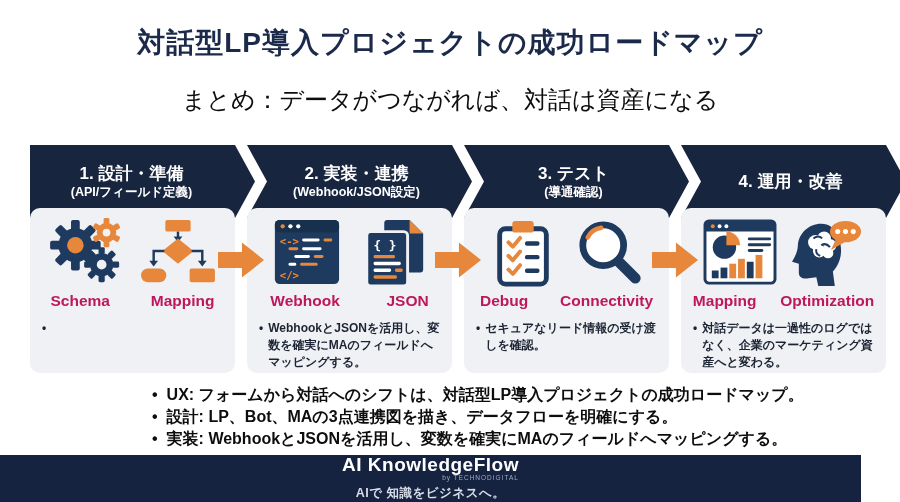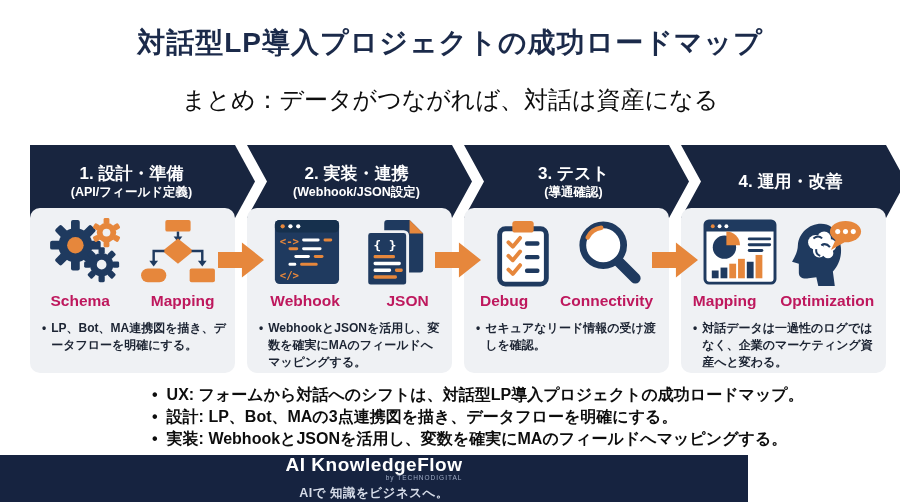--- a/index.html
+++ b/index.html
@@ -38,21 +38,21 @@
   .flow-arrow{position:absolute;top:238px;width:46px;height:44px;background:#e6873c;
               clip-path:polygon(0 32%,52% 32%,52% 10%,100% 50%,52% 90%,52% 68%,0 68%);}
   .a0{left:218px}.a1{left:435px}.a2{left:652px}
 
   
   .summary{position:absolute;top:384px;left:152px;width:660px;}
   .summary-row{display:flex;gap:9px;font-size:16px;font-weight:bold;color:#0d0d0d;line-height:22px;}
   .summary-row .marker{flex:0 0 auto;}
 
   
-  .footer{position:absolute;top:455px;left:0;width:748px;height:47px;background:#162340;
+  .footer{position:absolute;top:455px;left:0;width:861px;height:47px;background:#162340;
           display:flex;flex-direction:column;align-items:center;justify-content:center;}
   .brand-wrap{text-align:right;line-height:1;}
   .brand{font-size:19px;font-weight:bold;color:#ffffff;letter-spacing:.5px;}
   .byline{font-size:6.5px;color:#9fabc4;letter-spacing:1px;margin-top:1px;}
   .tagline{font-size:12.5px;font-weight:bold;color:#d6dce8;margin-top:3px;letter-spacing:.5px;}
 </style>
 </head>
 <body>
 
 <div class="canvas">
@@ -174,21 +174,20 @@
           <rect x="53" y="52" width="26" height="14" rx="2" fill="#e6873c"></rect>
         </svg>
       </span>
     </div>
     <div class="card-labels">
       <span>Schema</span>
       <span>Mapping</span>
     </div>
     <div class="card-note">
       <span class="marker">•</span>
-      <span>LP、Bot、MA連携図を描き、データフローを明確にする。</span>
     </div>
   </div>
 
   <div class="card k1">
     <div class="card-icons">
       <span>
         <svg width="78" height="70" viewBox="0 0 80 72">
           <rect x="8" y="2" width="66" height="66" rx="5" fill="#1f3a5f"></rect>
           <rect x="8" y="2" width="66" height="13" rx="5" fill="#16304d"></rect>
           <circle cx="16" cy="8.5" r="2.2" fill="#e6873c"></circle>

